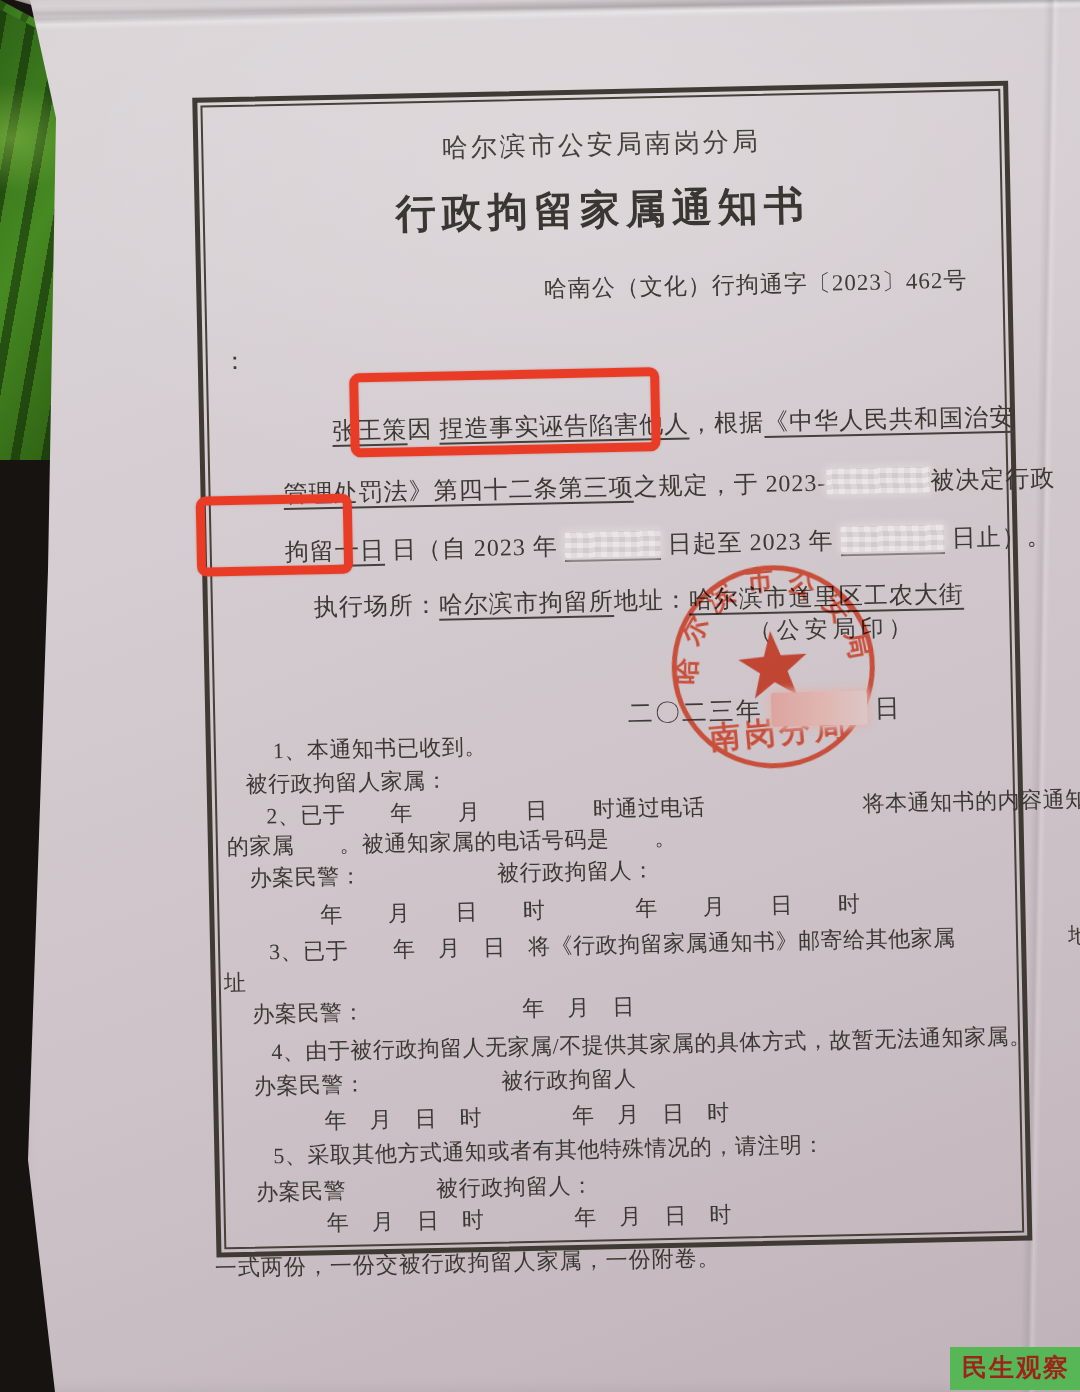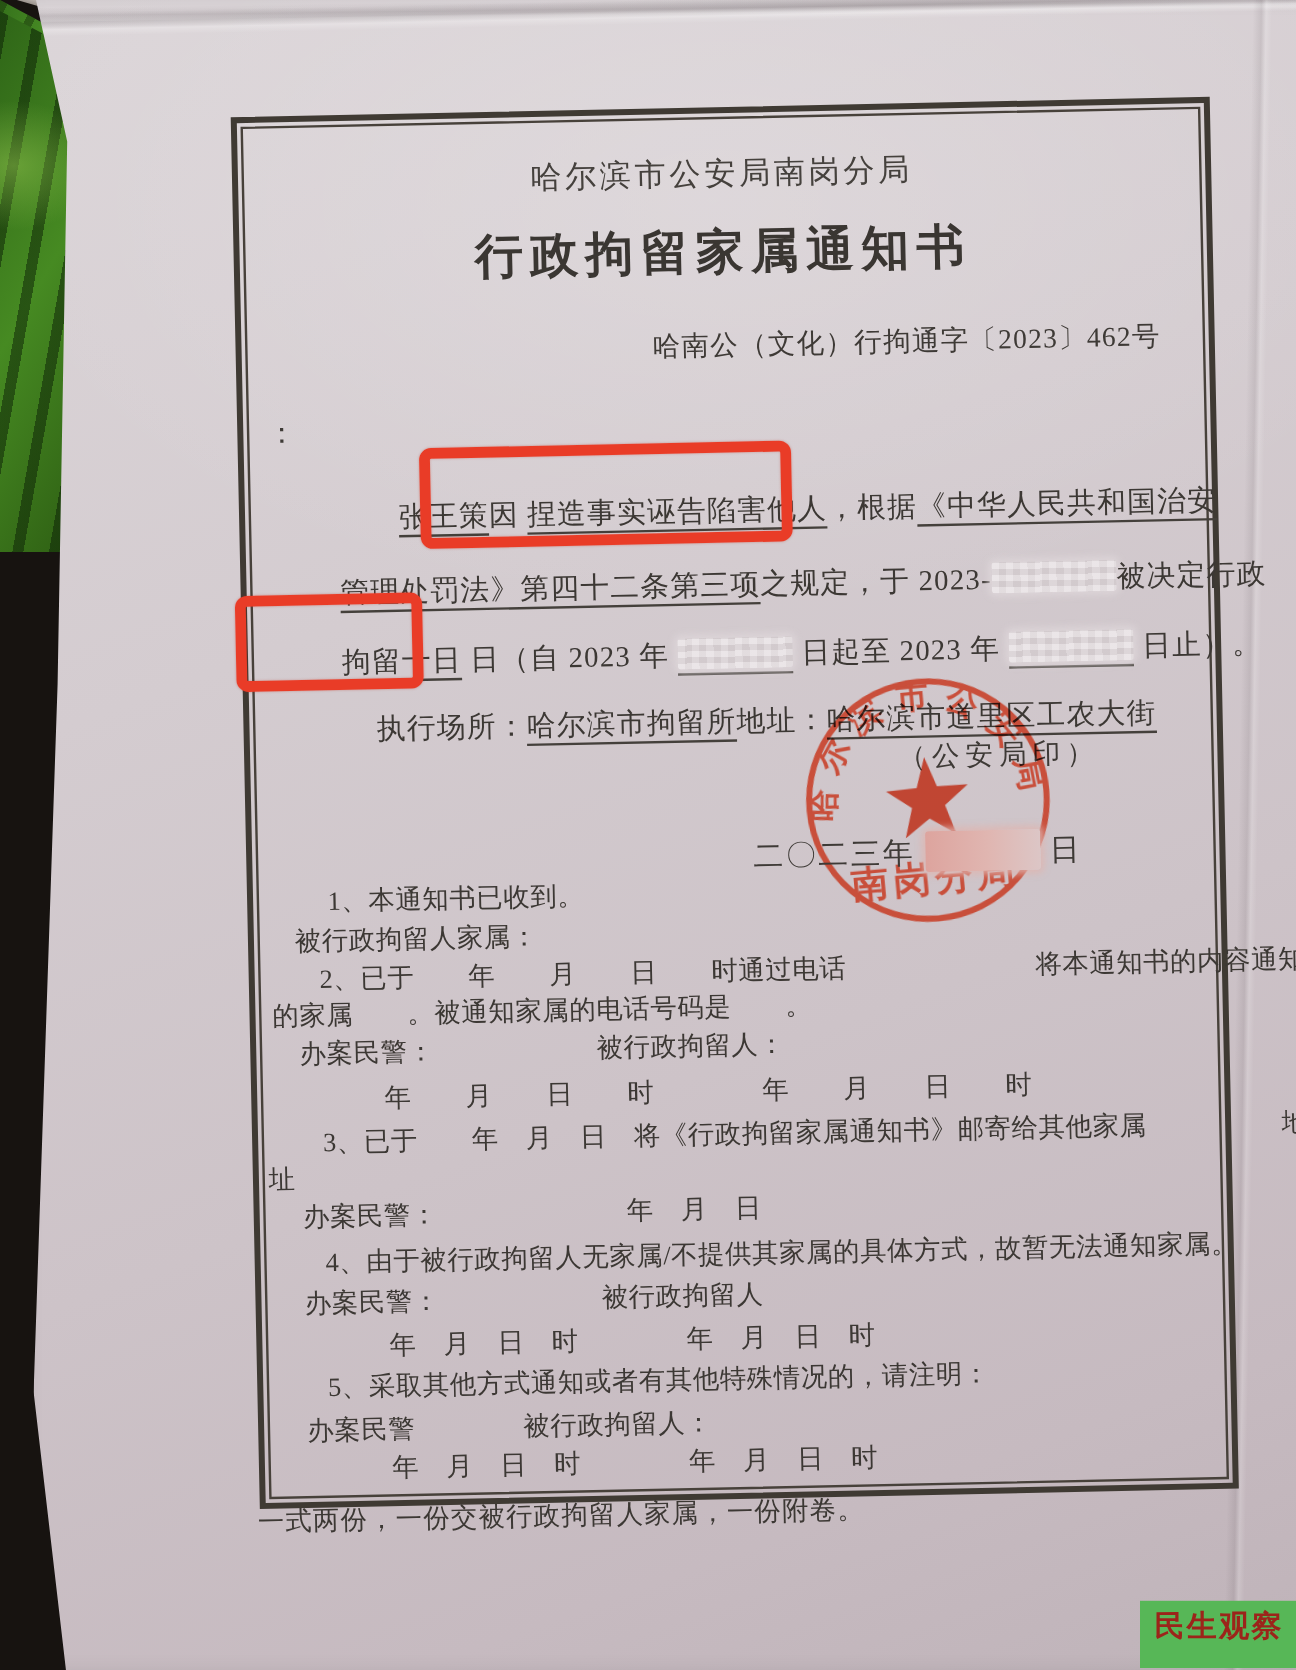--- a/index.html
+++ b/index.html
@@ -98,21 +98,21 @@
 
   
   .seal{position:absolute;left:458px;top:470px;width:212px;height:212px;z-index:3;
     mix-blend-mode:multiply;opacity:.92;filter:blur(.4px);transform:rotate(-4deg);}
 
   .footer-note{position:absolute;left:8px;top:1168px;font-size:22px;letter-spacing:1px;color:#3c3834;white-space:pre;}
 
   
   .watermark{position:absolute;right:0;bottom:2px;background:#57b757;
     color:#9c241a;font-size:25px;font-weight:700;letter-spacing:2px;
-    padding:4px 10px 19px 12px;font-family:"Liberation Serif",serif;z-index:9;}
+    padding:4px 10px 6px 12px;font-family:"Liberation Serif",serif;z-index:9;}
 </style>
 </head>
 <body>
 
 <div class="scene">
 
   <div class="plant plant1"></div>
   <div class="plant plant2"></div>
   <div class="stick"></div>
 

